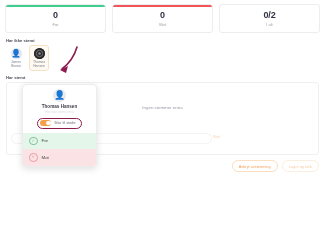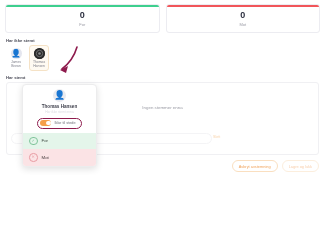--- a/index.html
+++ b/index.html
@@ -301,20 +301,24 @@
     <div class="card-value">0</div>
     <div class="card-label">For</div>
   </div>
 
   <div class="card">
     <div class="card-accent" style="background:#f1555a;"></div>
     <div class="card-value">0</div>
     <div class="card-label">Mot</div>
   </div>
 
+  <div class="card">
+    <div class="card-value">0/2</div>
+    <div class="card-label">I alt</div>
+  </div>
 
 </div>
 
 <div class="section-label">Har ikke stemt</div>
 
 <div class="avatar-strip">
 
   <div class="avatar-chip">
     <div class="avatar-circle">
       <span class="avatar-glyph light">👤</span>

